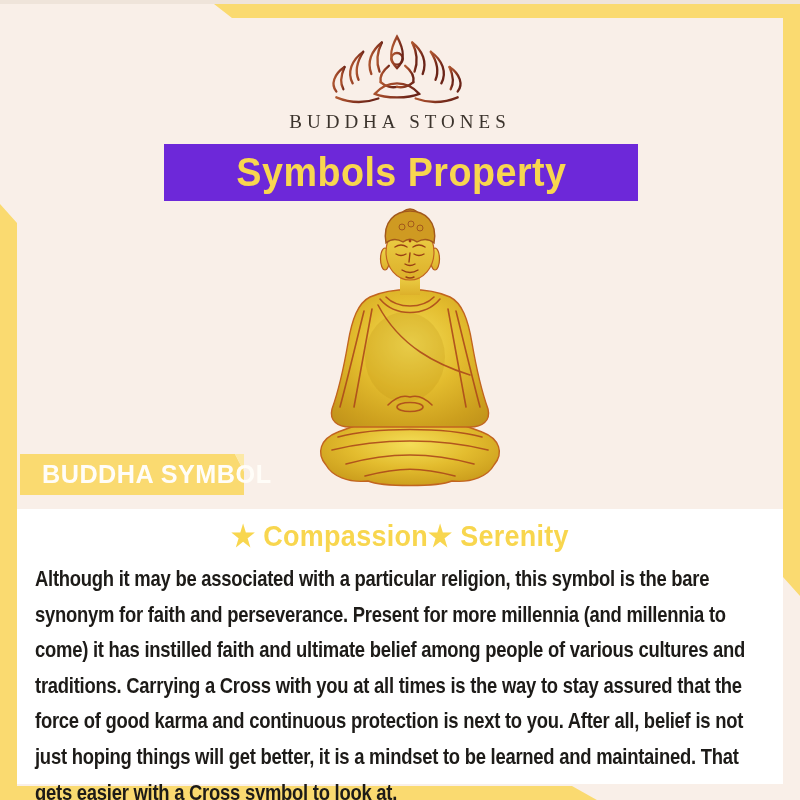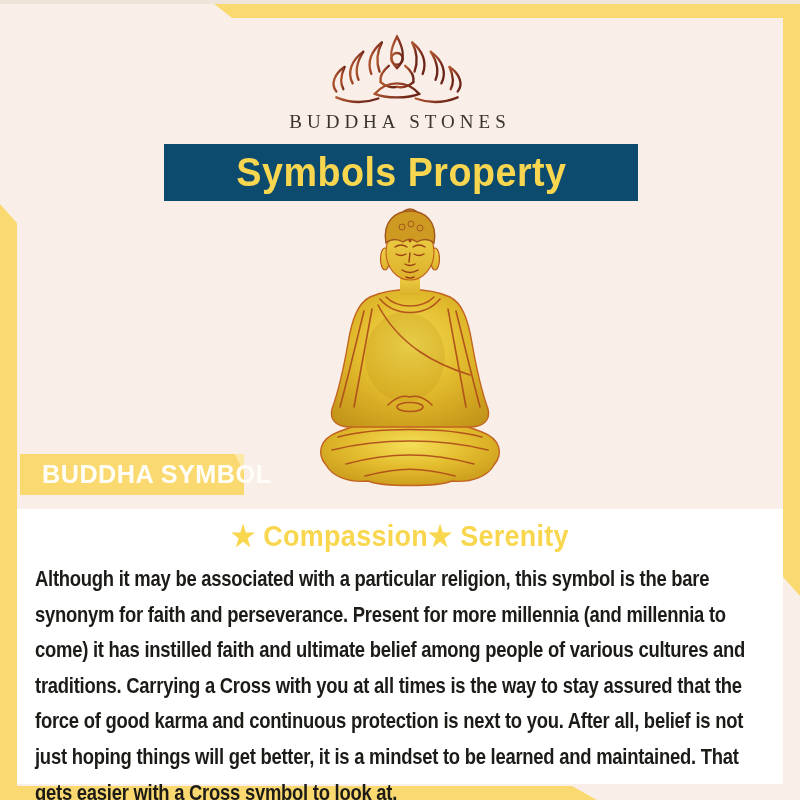--- a/index.html
+++ b/index.html
@@ -10,21 +10,21 @@
   
   .accent{position:absolute;inset:0;pointer-events:none;}
   .accent-topright{background:#fada70;clip-path:polygon(214px 0,800px 0,800px 592px,783px 573px,783px 14px,232px 14px);}
   .accent-bottomleft{background:#fada70;clip-path:polygon(0 200px,17px 219px,17px 782px,572px 782px,604px 800px,0 800px);}
   .lotus{position:absolute;left:327px;top:28px;width:140px;height:77px;}
   .brand-name{position:absolute;left:0;top:107px;width:800px;text-align:center;
     font-family:"Liberation Serif",serif;font-size:19px;font-weight:500;color:#3b332c;
     letter-spacing:5px;}
 
   
-  .heading-box{position:absolute;left:164px;top:140px;width:474px;height:57px;background:#0c4a6e;
+  .heading-box{position:absolute;left:164px;top:140px;width:474px;height:57px;background:#6d28d9;
     display:flex;align-items:center;justify-content:center;}
   .heading-text{font-size:41px;font-weight:bold;color:#f8d64f;letter-spacing:0.5px;
     transform:scaleX(0.92);transform-origin:center;white-space:nowrap;}
 
   
   .statue{position:absolute;left:310px;top:203px;width:200px;height:285px;}
 
   
   .ribbon{position:absolute;left:20px;top:450px;width:224px;height:41px;}
   .ribbon-bg{position:absolute;inset:0;background:#fada70;clip-path:polygon(0 0,215px 0,236px 41px,0 41px);}

